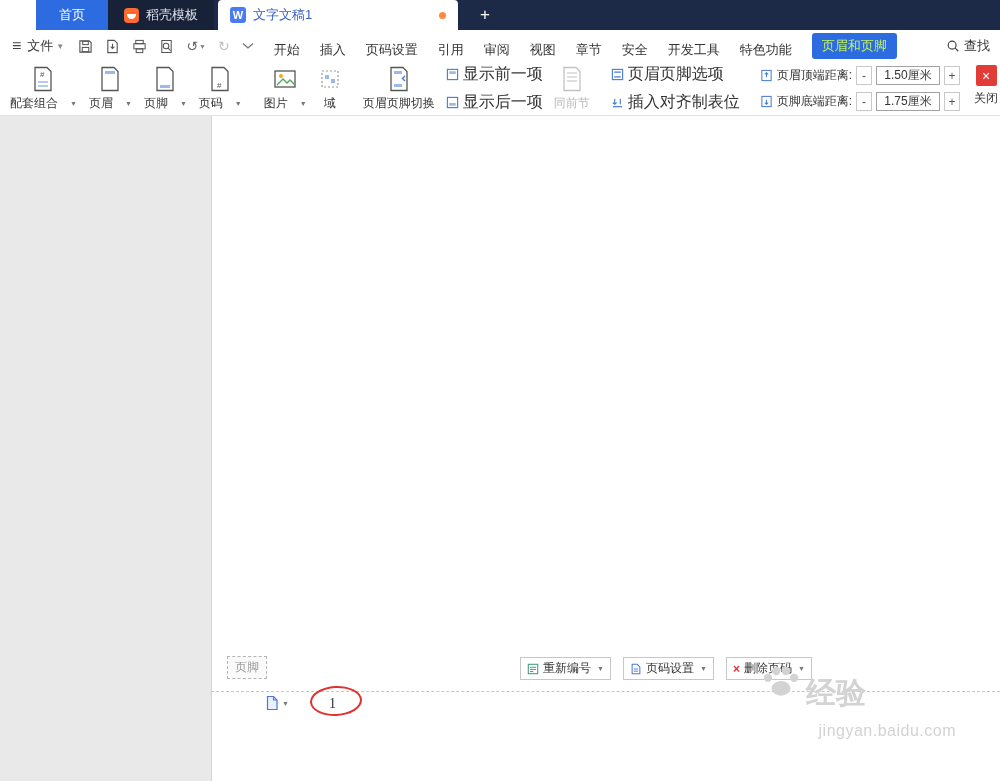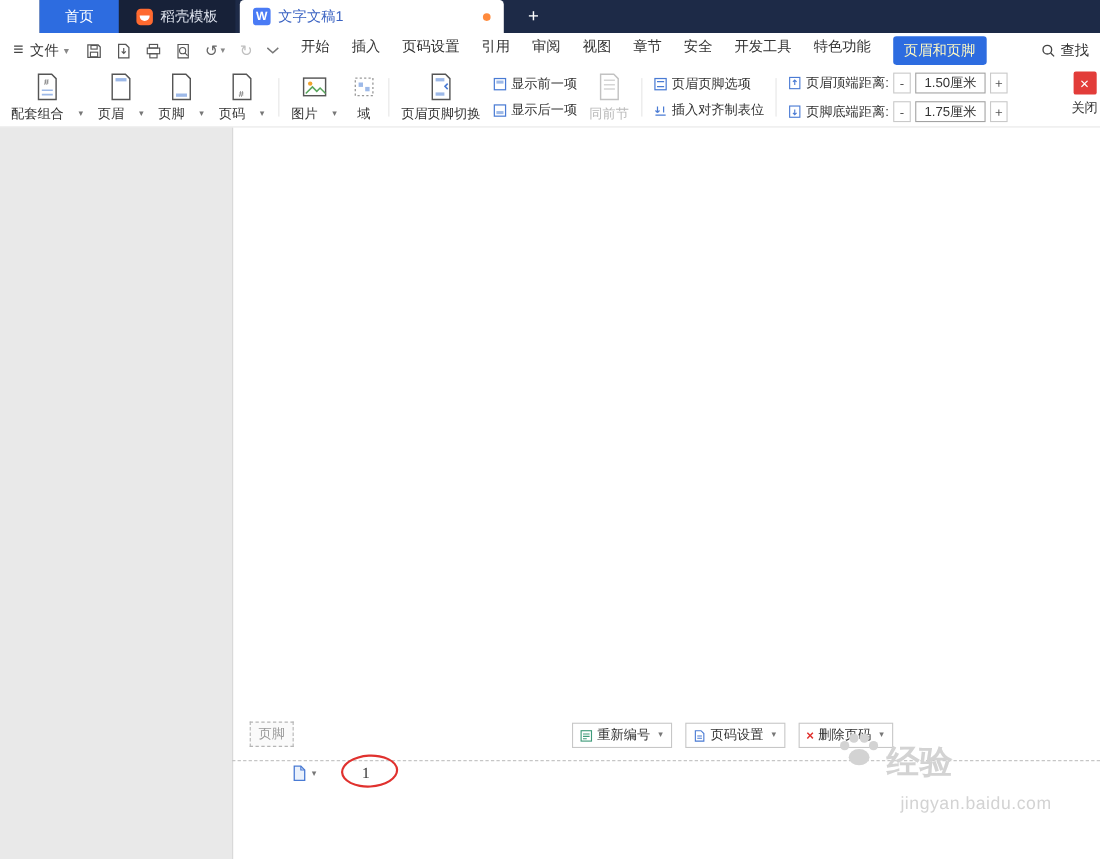--- a/index.html
+++ b/index.html
@@ -20,33 +20,33 @@
 
   
   .menubar { height:32px; background:#fff; display:flex; align-items:center; padding:0 10px 0 12px; }
   .hamburger { font-size:16px; color:#444; margin-right:6px; }
   .file-label { font-size:13px; color:#333; }
   .chev { font-size:8px; color:#888; margin:0 8px 0 3px; }
   .mico { color:#666; margin:0 6px; display:flex; align-items:center; font-size:14px; }
   .mico svg { display:block; }
   .mico.gray { color:#c0c0c0; }
   .tiny-dd { font-size:7px; color:#888; margin-left:1px; }
-  .mb-tabs { display:flex; align-items:flex-start; gap:20px; margin-left:14px; }
+  .mb-tabs { display:flex; align-items:flex-end; gap:20px; margin-left:14px; }
   .mtab { font-size:13px; color:#333; white-space:nowrap; }
-  .mtab-active { background:#2d6ce0; color:#fef9c3; font-size:13px; border-radius:3px; padding:4px 10px; white-space:nowrap; }
+  .mtab-active { background:#2d6ce0; color:#bef264; font-size:13px; border-radius:3px; padding:4px 10px; white-space:nowrap; }
   .mb-find { margin-left:auto; display:flex; align-items:center; gap:4px; font-size:13px; color:#333; }
 
   
   .ribbon { height:54px; background:#fff; border-bottom:1px solid #e2e2e2; display:flex; align-items:stretch; padding:2px 40px 2px 4px; position:relative; }
   .rbig { padding:0 6px; display:flex; flex-direction:column; align-items:center; justify-content:center; gap:3px; }
   .rlabel { font-size:12px; color:#333; display:flex; align-items:center; gap:12px; white-space:nowrap; }
   .dd { font-size:7px; color:#777; }
   .vsep { width:1px; background:#e6e6e6; margin:7px 5px; }
   .rstack { display:flex; flex-direction:column; justify-content:center; gap:7px; padding:0 5px; }
-  .rrow { display:flex; align-items:center; gap:4px; font-size:12px; color:#333; white-space:nowrap; }
+  .rrow { display:flex; align-items:center; gap:4px; font-size:16px; color:#333; white-space:nowrap; }
   .rbig.disabled .rlabel { color:#b9b9b9; }
   .spin-row { display:flex; align-items:center; gap:4px; font-size:12px; color:#333; white-space:nowrap; }
   .spin-btn { width:16px; height:19px; border:1px solid #c9c9c9; background:#fff; display:flex; align-items:center; justify-content:center; font-size:12px; color:#555; }
   .spin-value { width:64px; height:19px; border:1px solid #a3a3a3; background:#fff; display:flex; align-items:center; justify-content:center; font-size:12px; color:#333; }
   .close-col { position:absolute; right:-6px; top:3px; width:40px; display:flex; flex-direction:column; align-items:center; gap:4px; }
   .close-x { width:21px; height:21px; background:#e23c39; color:#fff; font-size:14px; display:flex; align-items:center; justify-content:center; border-radius:2px; }
   .close-label { font-size:12px; color:#333; white-space:nowrap; }
 
   
   .workspace { position:absolute; top:116px; left:0; right:0; bottom:0; background:#e9e9e9; }

